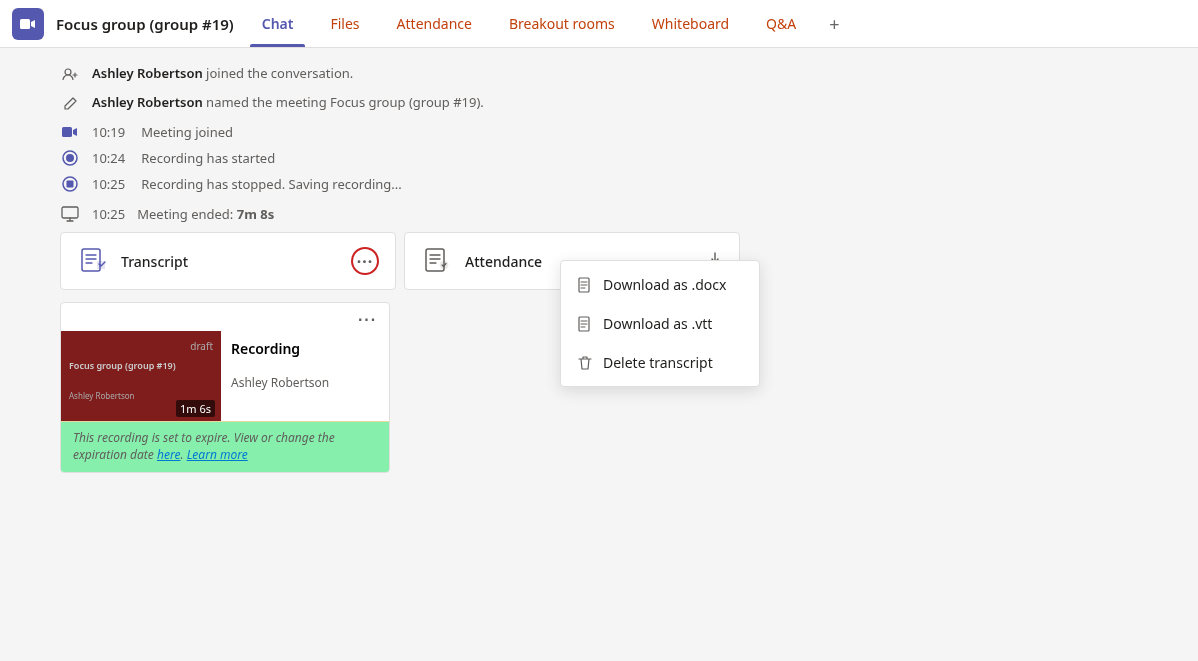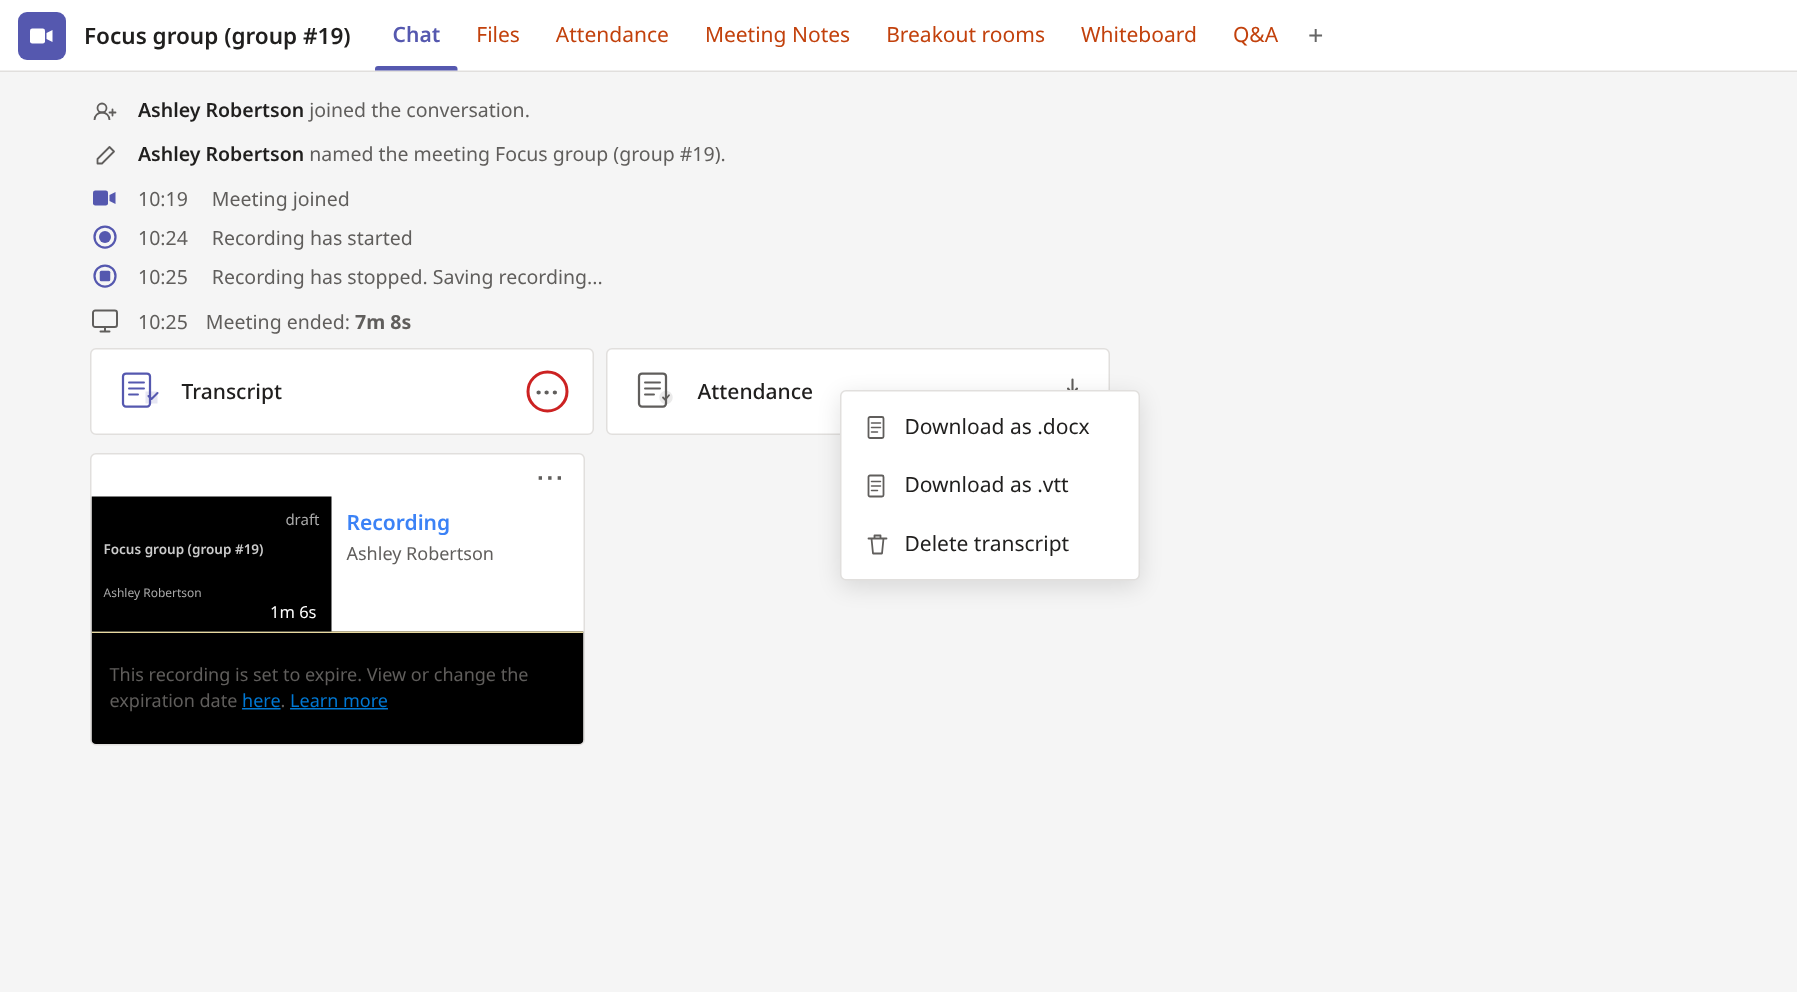--- a/index.html
+++ b/index.html
@@ -41,21 +41,21 @@
     .meeting-title {
       font-weight: 600;
       font-size: 15px;
       color: #201f1e;
       margin-right: 4px;
     }
 
     .nav-tabs {
       display: flex;
       align-items: center;
-      gap: 0;
+      gap: 13px;
       height: 100%;
     }
 
     .nav-tab {
       padding: 0 12px;
       height: 100%;
       display: flex;
       align-items: center;
       font-size: 14px;
       color: #c2410c;
@@ -280,21 +280,21 @@
     }
 
     .recording-body {
       display: flex;
       gap: 0;
     }
 
     .recording-thumbnail {
       width: 160px;
       height: 90px;
-      background: #000000;
+      background: #7f1d1d;
       position: relative;
       flex-shrink: 0;
       display: flex;
       align-items: flex-end;
       justify-content: flex-end;
     }
 
     .thumbnail-text {
       position: absolute;
       top: 8px;
@@ -332,36 +332,37 @@
     }
 
     .recording-info {
       padding: 8px 10px;
       flex: 1;
     }
 
     .recording-title {
       font-size: 14px;
       font-weight: 600;
-      color: #3b82f6;
-      margin-bottom: 2px;
+      color: #000000;
+      margin-bottom: 16px;
     }
 
     .recording-author {
       font-size: 12px;
       color: #605e5c;
     }
 
     .recording-footer {
-      background: #000000;
+      background: #86efac;
       border-top: 1px solid #e8d9a0;
-      padding: 20px 12px;
+      padding: 8px 12px;
       font-size: 12px;
       color: #605e5c;
       line-height: 1.4;
+      font-style: italic;
     }
 
     .recording-footer a {
       color: #0078d4;
       text-decoration: underline;
       cursor: pointer;
     }
 
     .more-options-btn {
       background: none;
@@ -382,21 +383,20 @@
     <svg width="18" height="18" viewBox="0 0 18 18" fill="none">
       <rect x="1" y="4" width="10" height="10" rx="1.5" fill="white"></rect>
       <path d="M12 7l4-2v8l-4-2V7z" fill="white"></path>
     </svg>
   </div>
   <span class="meeting-title">Focus group (group #19)</span>
   <nav class="nav-tabs">
     <div class="nav-tab active">Chat</div>
     <div class="nav-tab">Files</div>
     <div class="nav-tab">Attendance</div>
-    <div class="nav-tab">Meeting Notes</div>
     <div class="nav-tab">Breakout rooms</div>
     <div class="nav-tab">Whiteboard</div>
     <div class="nav-tab">Q&amp;A</div>
     <div class="nav-add">+</div>
   </nav>
 </div>
 
 <div class="main-content">
   <div class="chat-area">
 

